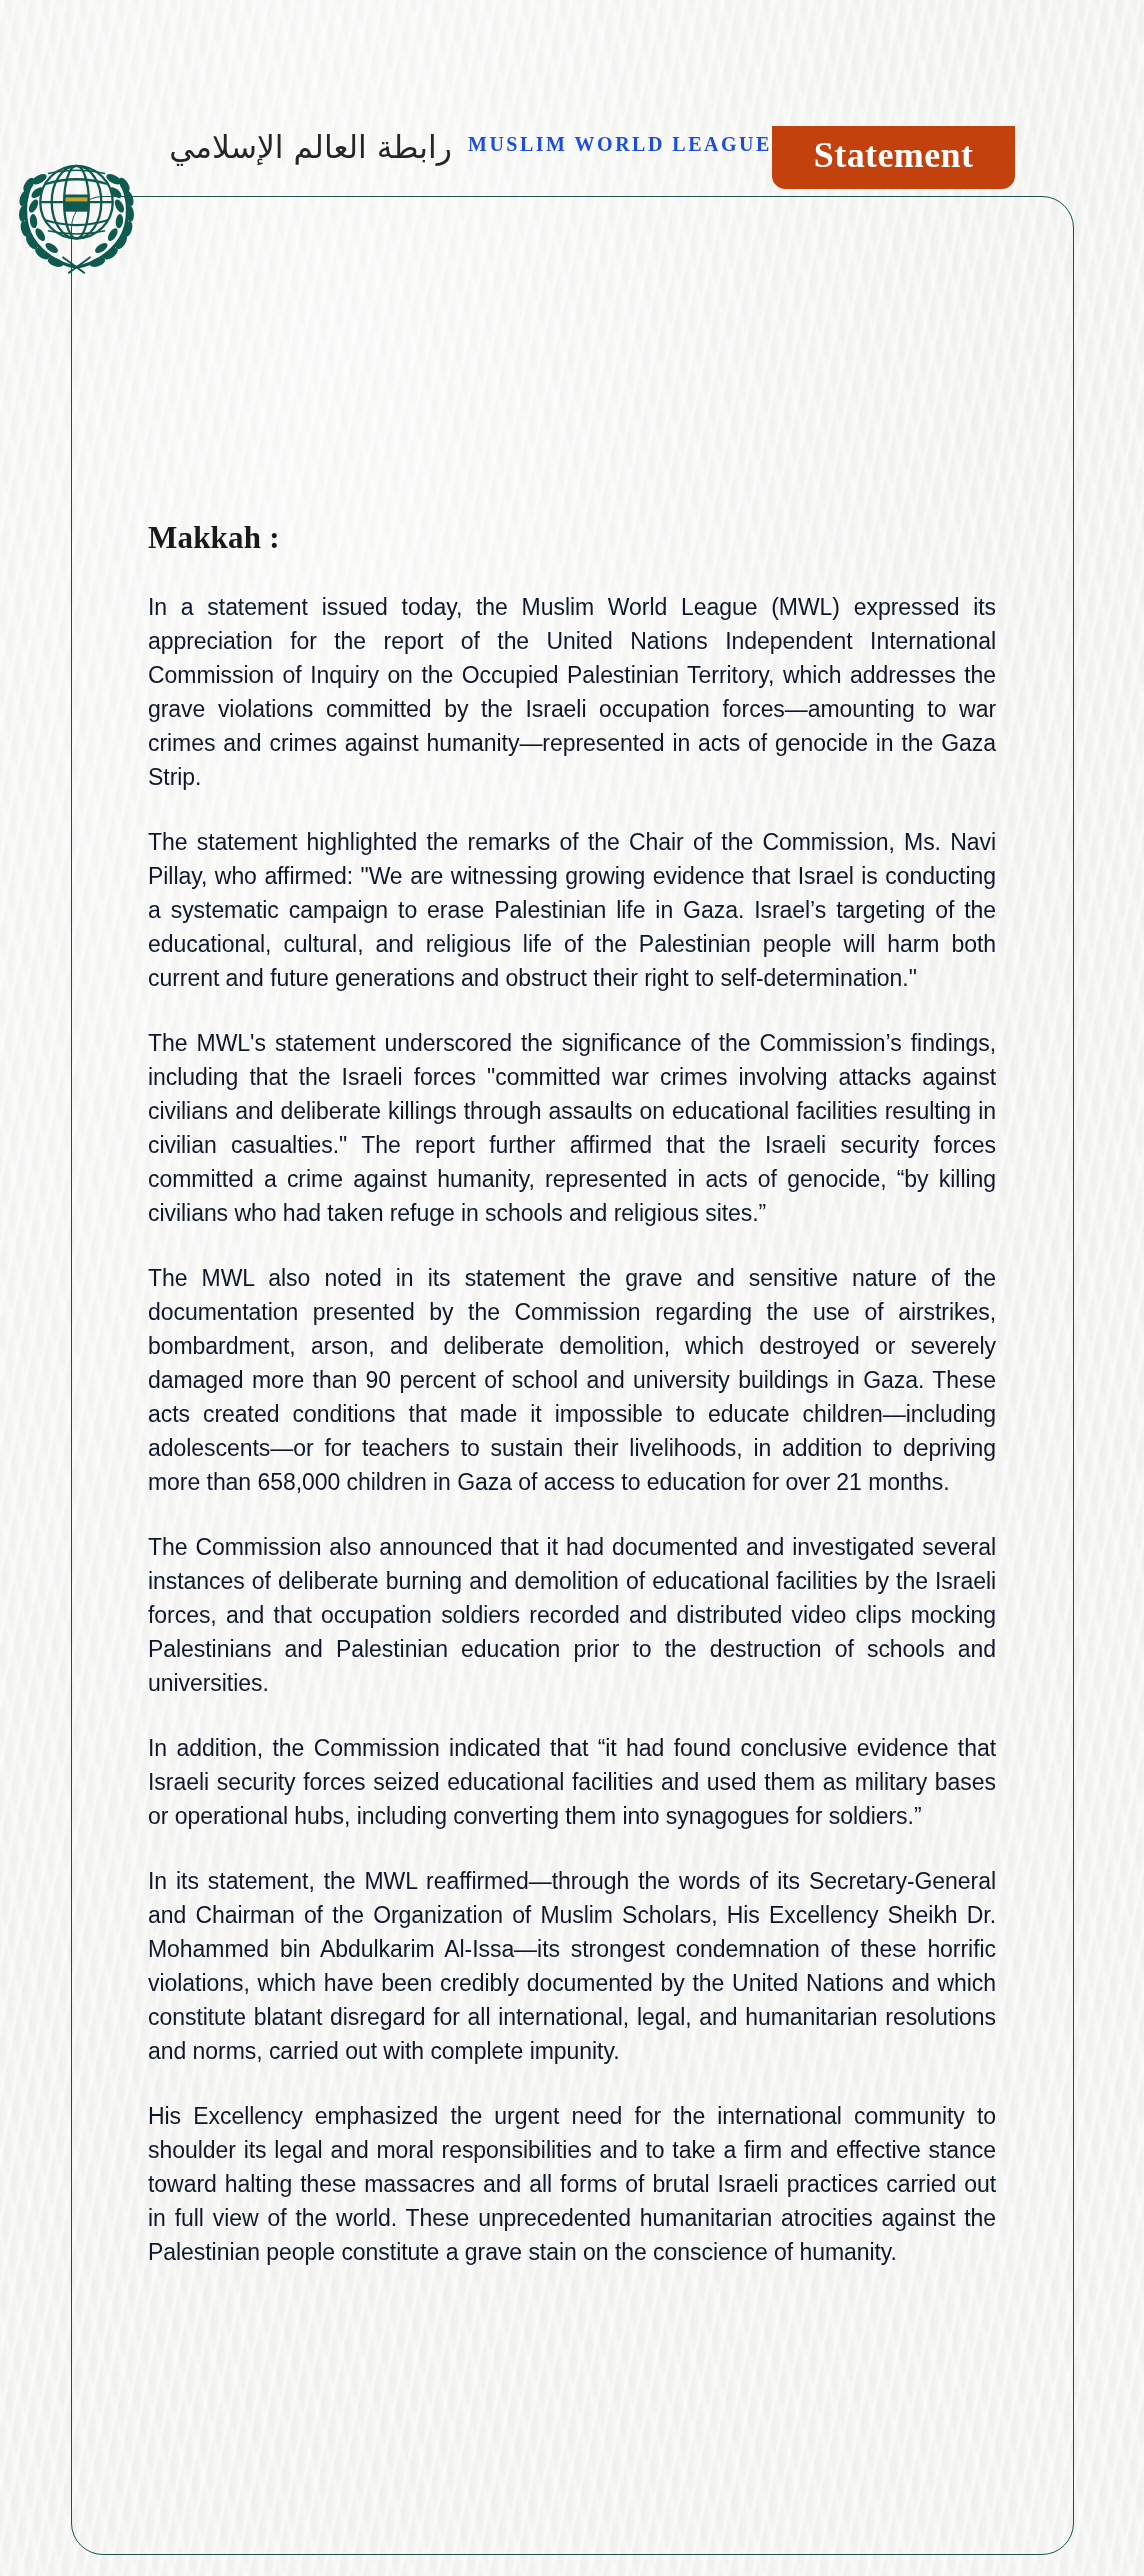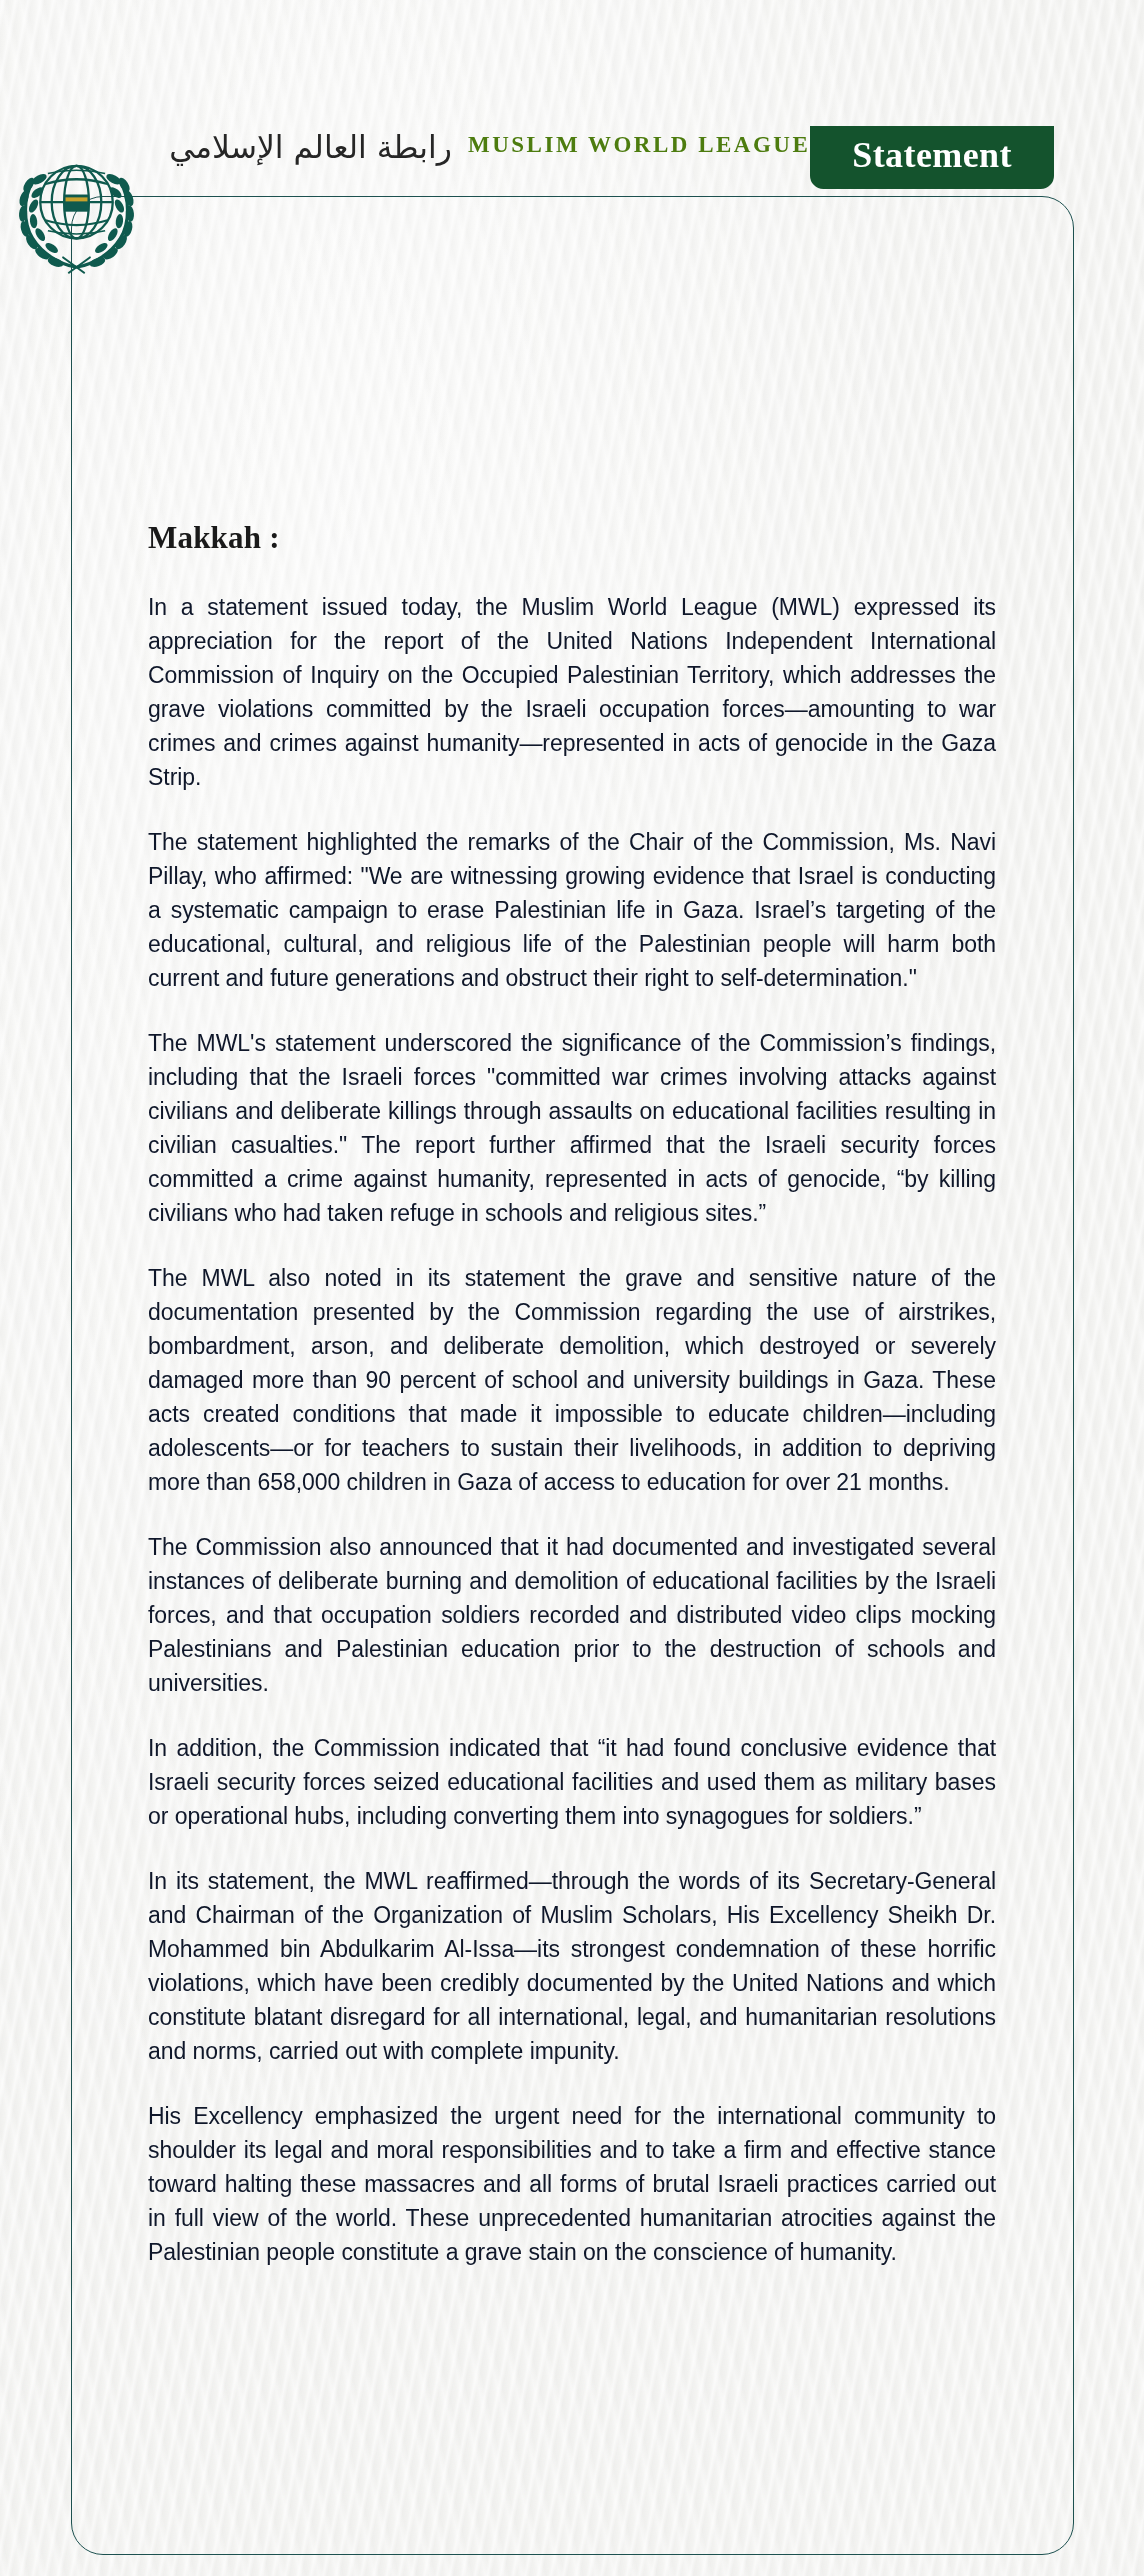--- a/index.html
+++ b/index.html
@@ -60,29 +60,29 @@
     height: 71px;
     display: flex;
     align-items: center;
     justify-content: center;
   }
   .brand-arabic svg { display: block; }
 
   .brand-latin {
     font-family: "Liberation Serif", serif;
     font-weight: 700;
-    font-size: 23px;
+    font-size: 20px;
     letter-spacing: 2.5px;
-    color: #4d7c0f;
+    color: #1d4ed8;
     margin-top: 1.9px;
   }
 
   .statement-badge {
     margin-top: 27px;
-    background: #14532d;
+    background: #c2410c;
     color: #ffffff;
     font-family: "Liberation Serif", serif;
     font-weight: 700;
     font-size: 36px;
     letter-spacing: 0.4px;
     padding: 8.6px 42px 12.4px 42px;
     border-radius: 0 0 13.3px 13.3px;
     line-height: 1.15;
   }
 

